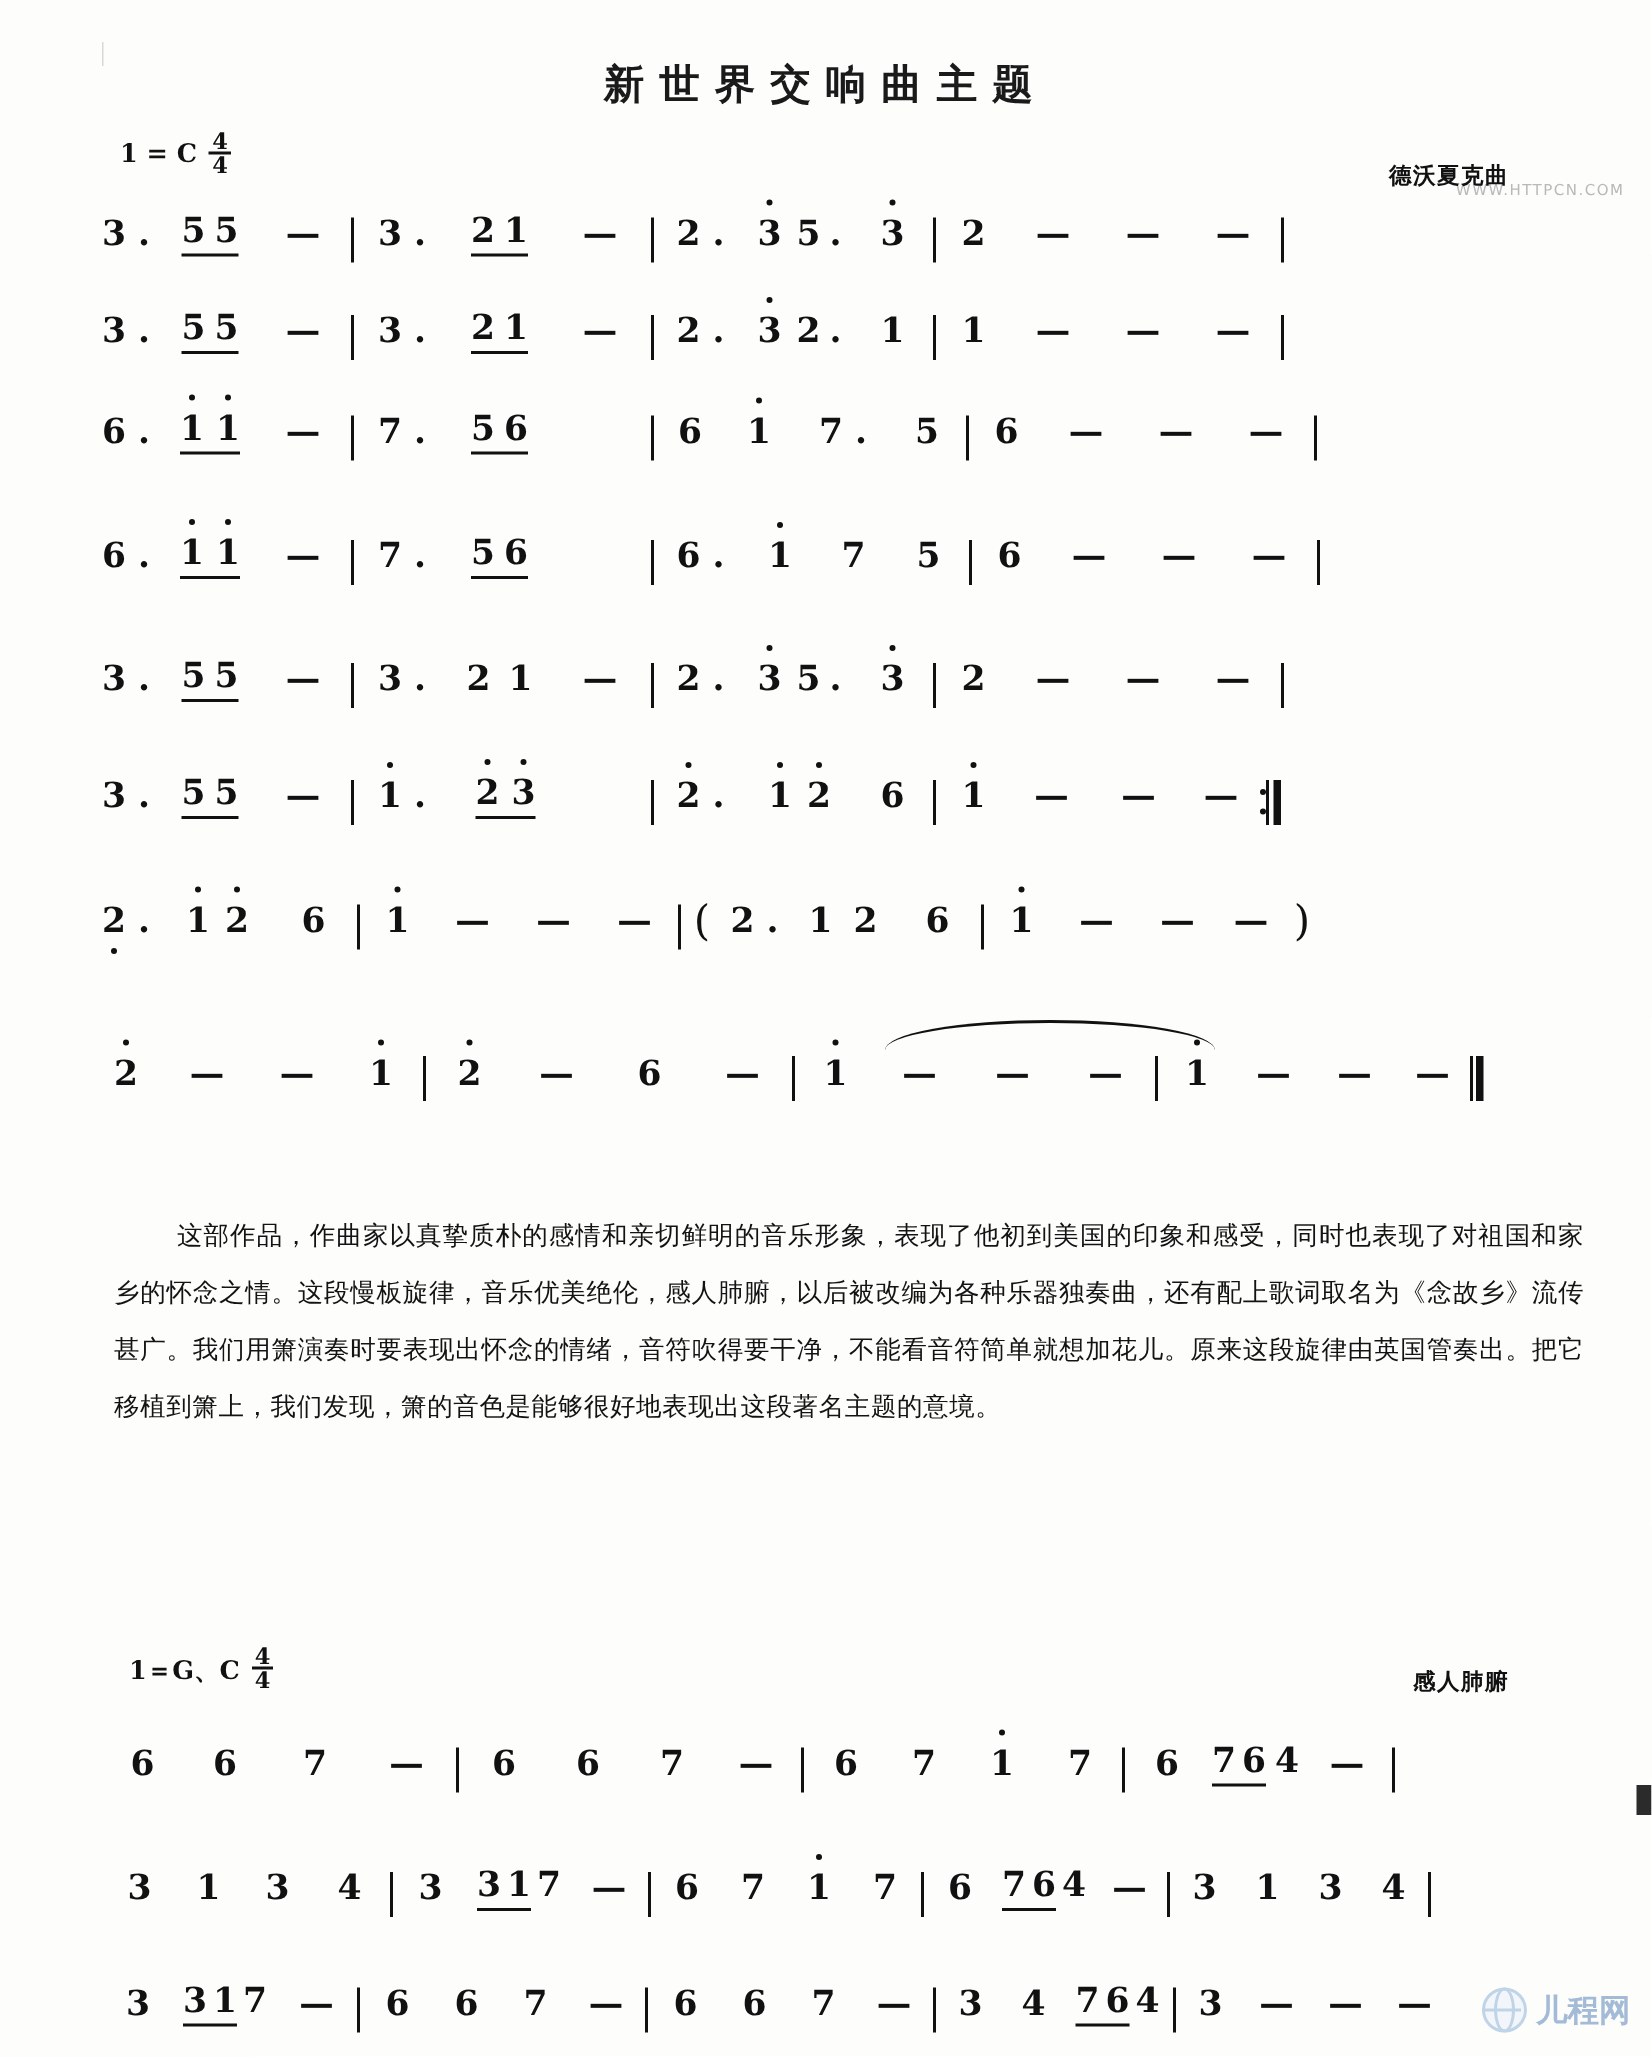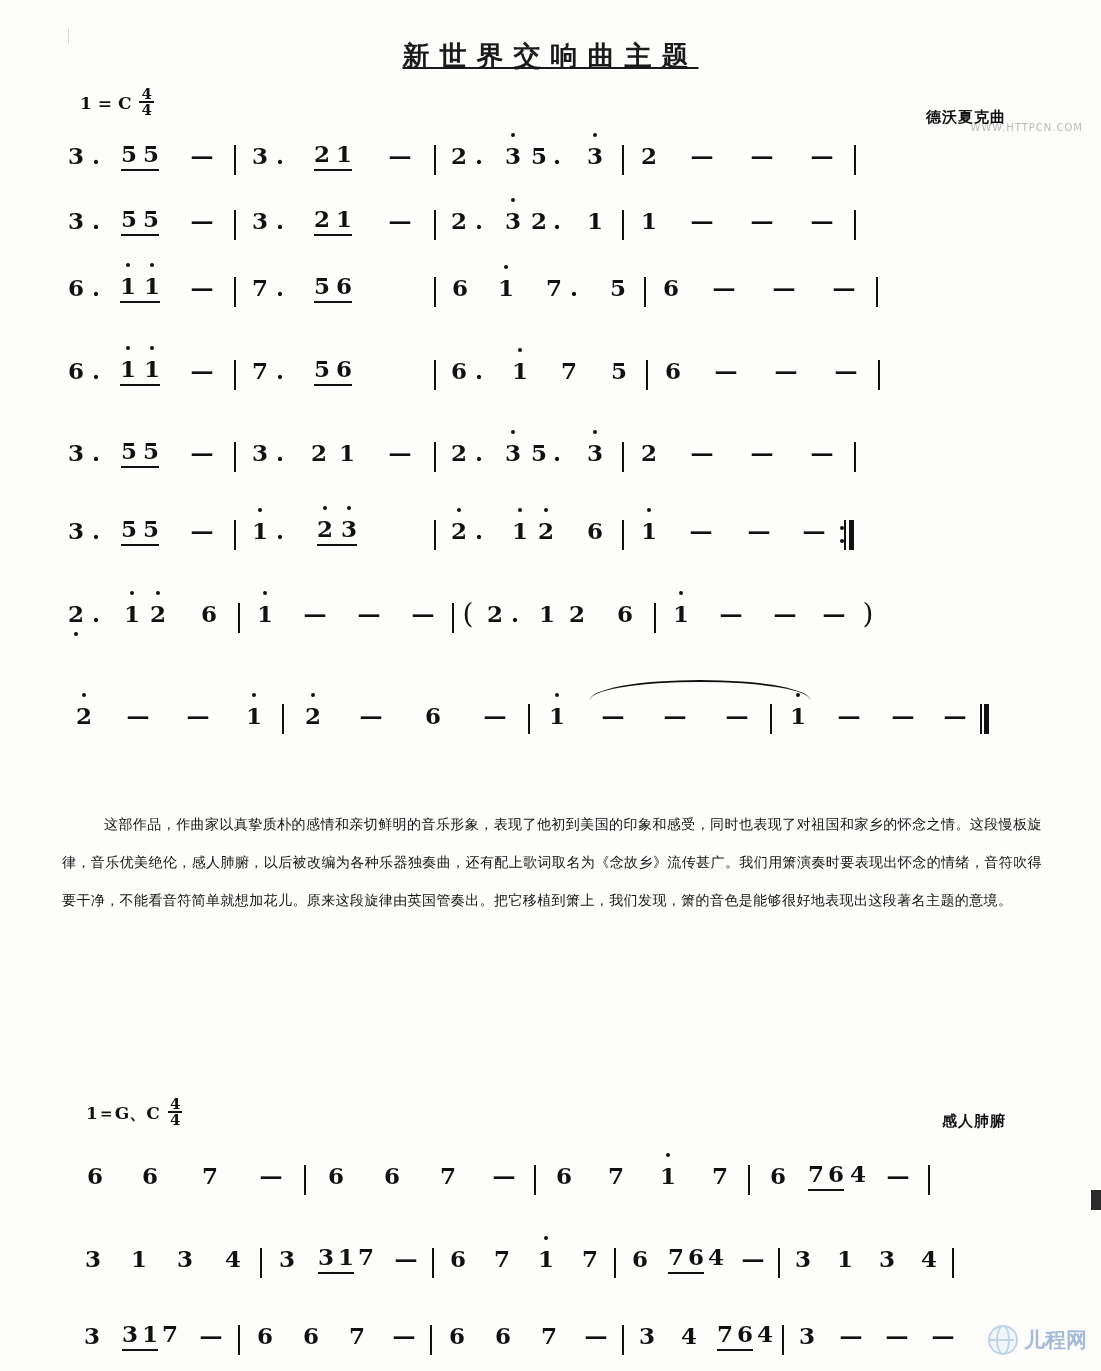--- a/index.html
+++ b/index.html
@@ -23,21 +23,20 @@
   }
 
   
   .song-title {
     text-align: center;
     font-family: "DejaVu Serif", serif;
     font-weight: bold;
     letter-spacing: 10px;
     font-size: 27px;
     color: #1a1a1a;
-    text-decoration: underline;
   }
   #title-1 { position: absolute; left: 0; right: 0; top: 38px; }
   #title-2 { position: absolute; left: 0; right: 0; top: 1018px; font-size: 29px; letter-spacing: 42px; }
 
   
   .keyline {
     position: absolute;
     font-family: "DejaVu Serif", serif;
     font-size: 17px;
     font-weight: bold;
@@ -155,24 +154,24 @@
     position: absolute;
     border-top: 2px solid #111;
     border-radius: 50% / 100% 100% 0 0;
     border-left: none; border-right: none; border-bottom: none;
     height: 18px;
   }
 
   
   .prose {
     position: absolute;
-    left: 62px;
+    left: 76px;
     width: 980px;
     font-family: "DejaVu Sans", "Liberation Sans", sans-serif;
-    font-size: 14px;
+    font-size: 17px;
     line-height: 38px;
     color: #131313;
     text-align: justify;
     text-indent: 42px;
     letter-spacing: 0.4px;
   }
 
   
   .wm-top {
     position: absolute;

